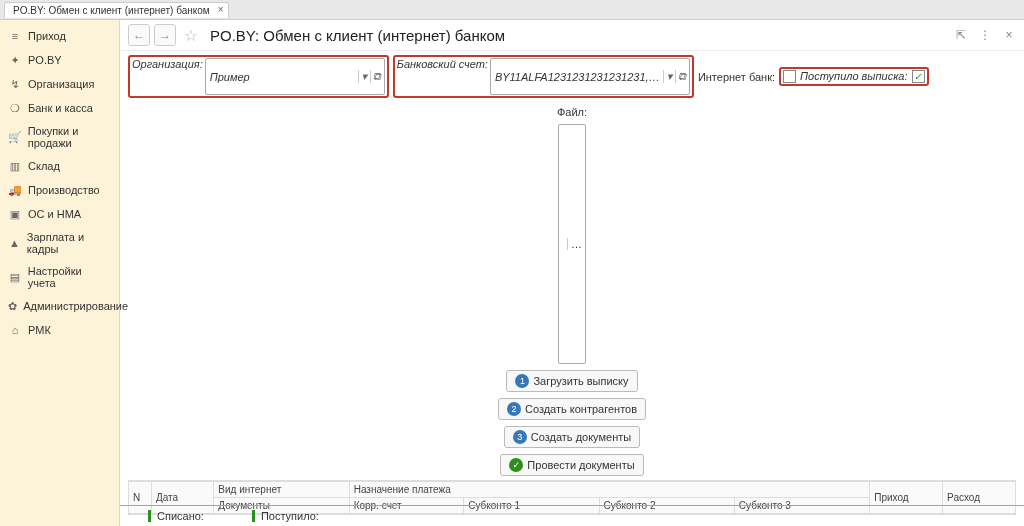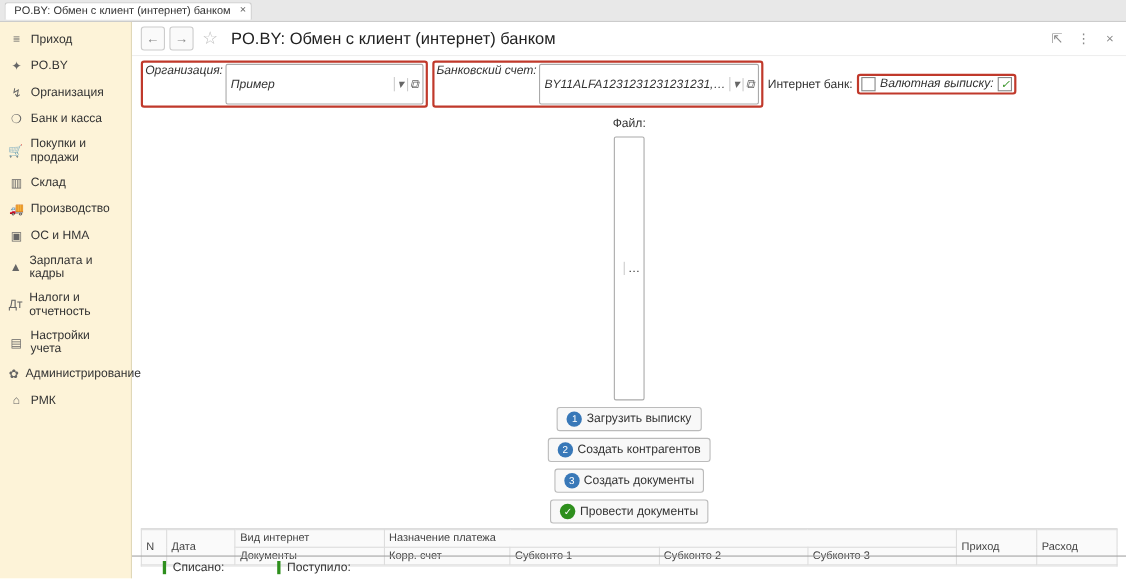--- a/index.html
+++ b/index.html
@@ -83,24 +83,20 @@
         </div>
       <div class="side-item">
           <span class="side-icon">▣</span>
           <span>ОС и НМА</span>
         </div>
       <div class="side-item">
           <span class="side-icon">▲</span>
           <span>Зарплата и кадры</span>
         </div>
       <div class="side-item">
-          <span class="side-icon">Дт</span>
-          <span>Налоги и отчетность</span>
-        </div>
-      <div class="side-item">
           <span class="side-icon">▤</span>
           <span>Настройки учета</span>
         </div>
       <div class="side-item">
           <span class="side-icon">✿</span>
           <span>Администрирование</span>
         </div>
       <div class="side-item">
           <span class="side-icon">⌂</span>
           <span>РМК</span>
@@ -133,21 +129,21 @@
           <span class="lbl">Банковский счет:</span>
           <span class="sel" style="width:200px">
             <span class="sval">BY11ALFA1231231231231231, ЗАО "Альфа-Банк", RUB</span>
             <span class="sarrow">▾</span>
             <span class="sarrow">⧉</span>
           </span>
         </span>
         <span class="lbl">Интернет банк:</span>
         <span class="highlight-group" style="gap:4px">
           <span class="chk"></span>
-          <span class="lbl">Валютная выписку:</span>
+          <span class="lbl">Поступило выписка:</span>
           <span class="chk">✓</span>
         </span>
       </div>
 
       <div class="row2">
         <span class="lbl">Файл:</span>
         <span class="file-field">
           <span class="fval"></span>
           <span class="fbtn">…</span>
         </span>

